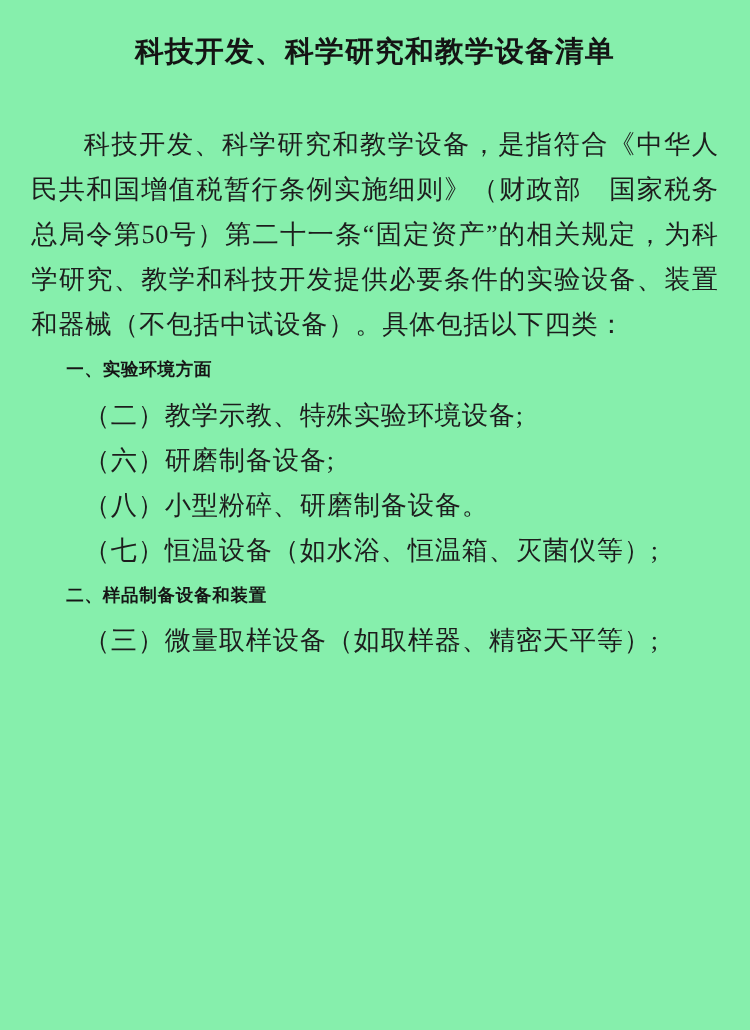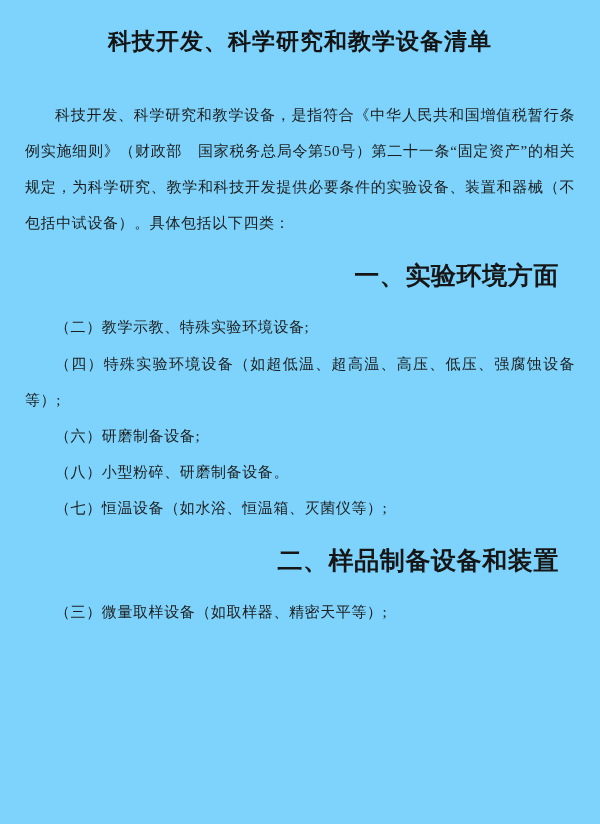--- a/index.html
+++ b/index.html
@@ -5,70 +5,68 @@
   html, body {
     margin: 0;
     padding: 0;
     background: #fdfdfd;
   }
   .page {
     position: relative;
     width: 600px;
     height: 824px;
     box-sizing: border-box;
-    background: #7dd3fc;
+    background: #86efac;
     padding: 26px 25px 0 25px;
     overflow: hidden;
     color: #1d1d1d;
     font-family: "Liberation Serif", "DejaVu Serif", serif;
   }
   .doc-title {
     margin: 0 0 41px 0;
     font-family: "Liberation Sans", "DejaVu Sans", sans-serif;
     font-weight: bold;
     font-size: 23px;
     line-height: 30px;
     text-align: center;
     letter-spacing: 1px;
     color: #141414;
   }
   .para {
     margin: 0;
-    font-size: 15px;
+    font-size: 21px;
     line-height: 36.1px;
     letter-spacing: 0.6px;
     text-align: justify;
     text-indent: 2em;
     word-break: break-all;
   }
   .section-heading {
-    margin: 16px;
+    margin: 0;
     font-family: "Liberation Sans", "DejaVu Sans", sans-serif;
     font-weight: bold;
-    font-size: 25px;
+    font-size: 14px;
     line-height: 36.1px;
     letter-spacing: 0.6px;
     text-indent: 2em;
     color: #161616;
-    text-align: right;
   }
 </style>
 </head>
 <body>
 
 <div class="page">
 
   <h1 class="doc-title">科技开发、科学研究和教学设备清单</h1>
 
   <p class="para">科技开发、科学研究和教学设备，是指符合《中华人民共和国增值税暂行条例实施细则》（财政部　国家税务总局令第50号）第二十一条“固定资产”的相关规定，为科学研究、教学和科技开发提供必要条件的实验设备、装置和器械（不包括中试设备）。具体包括以下四类：</p>
 
   <h2 class="section-heading">一、实验环境方面</h2>
 
   <p class="para">（二）教学示教、特殊实验环境设备;</p>
-  <p class="para">（四）特殊实验环境设备（如超低温、超高温、高压、低压、强腐蚀设备等）;</p>
   <p class="para">（六）研磨制备设备;</p>
   <p class="para">（八）小型粉碎、研磨制备设备。</p>
   <p class="para">（七）恒温设备（如水浴、恒温箱、灭菌仪等）;</p>
 
   <h2 class="section-heading">二、样品制备设备和装置</h2>
 
   <p class="para">（三）微量取样设备（如取样器、精密天平等）;</p>
 
 </div>
 

